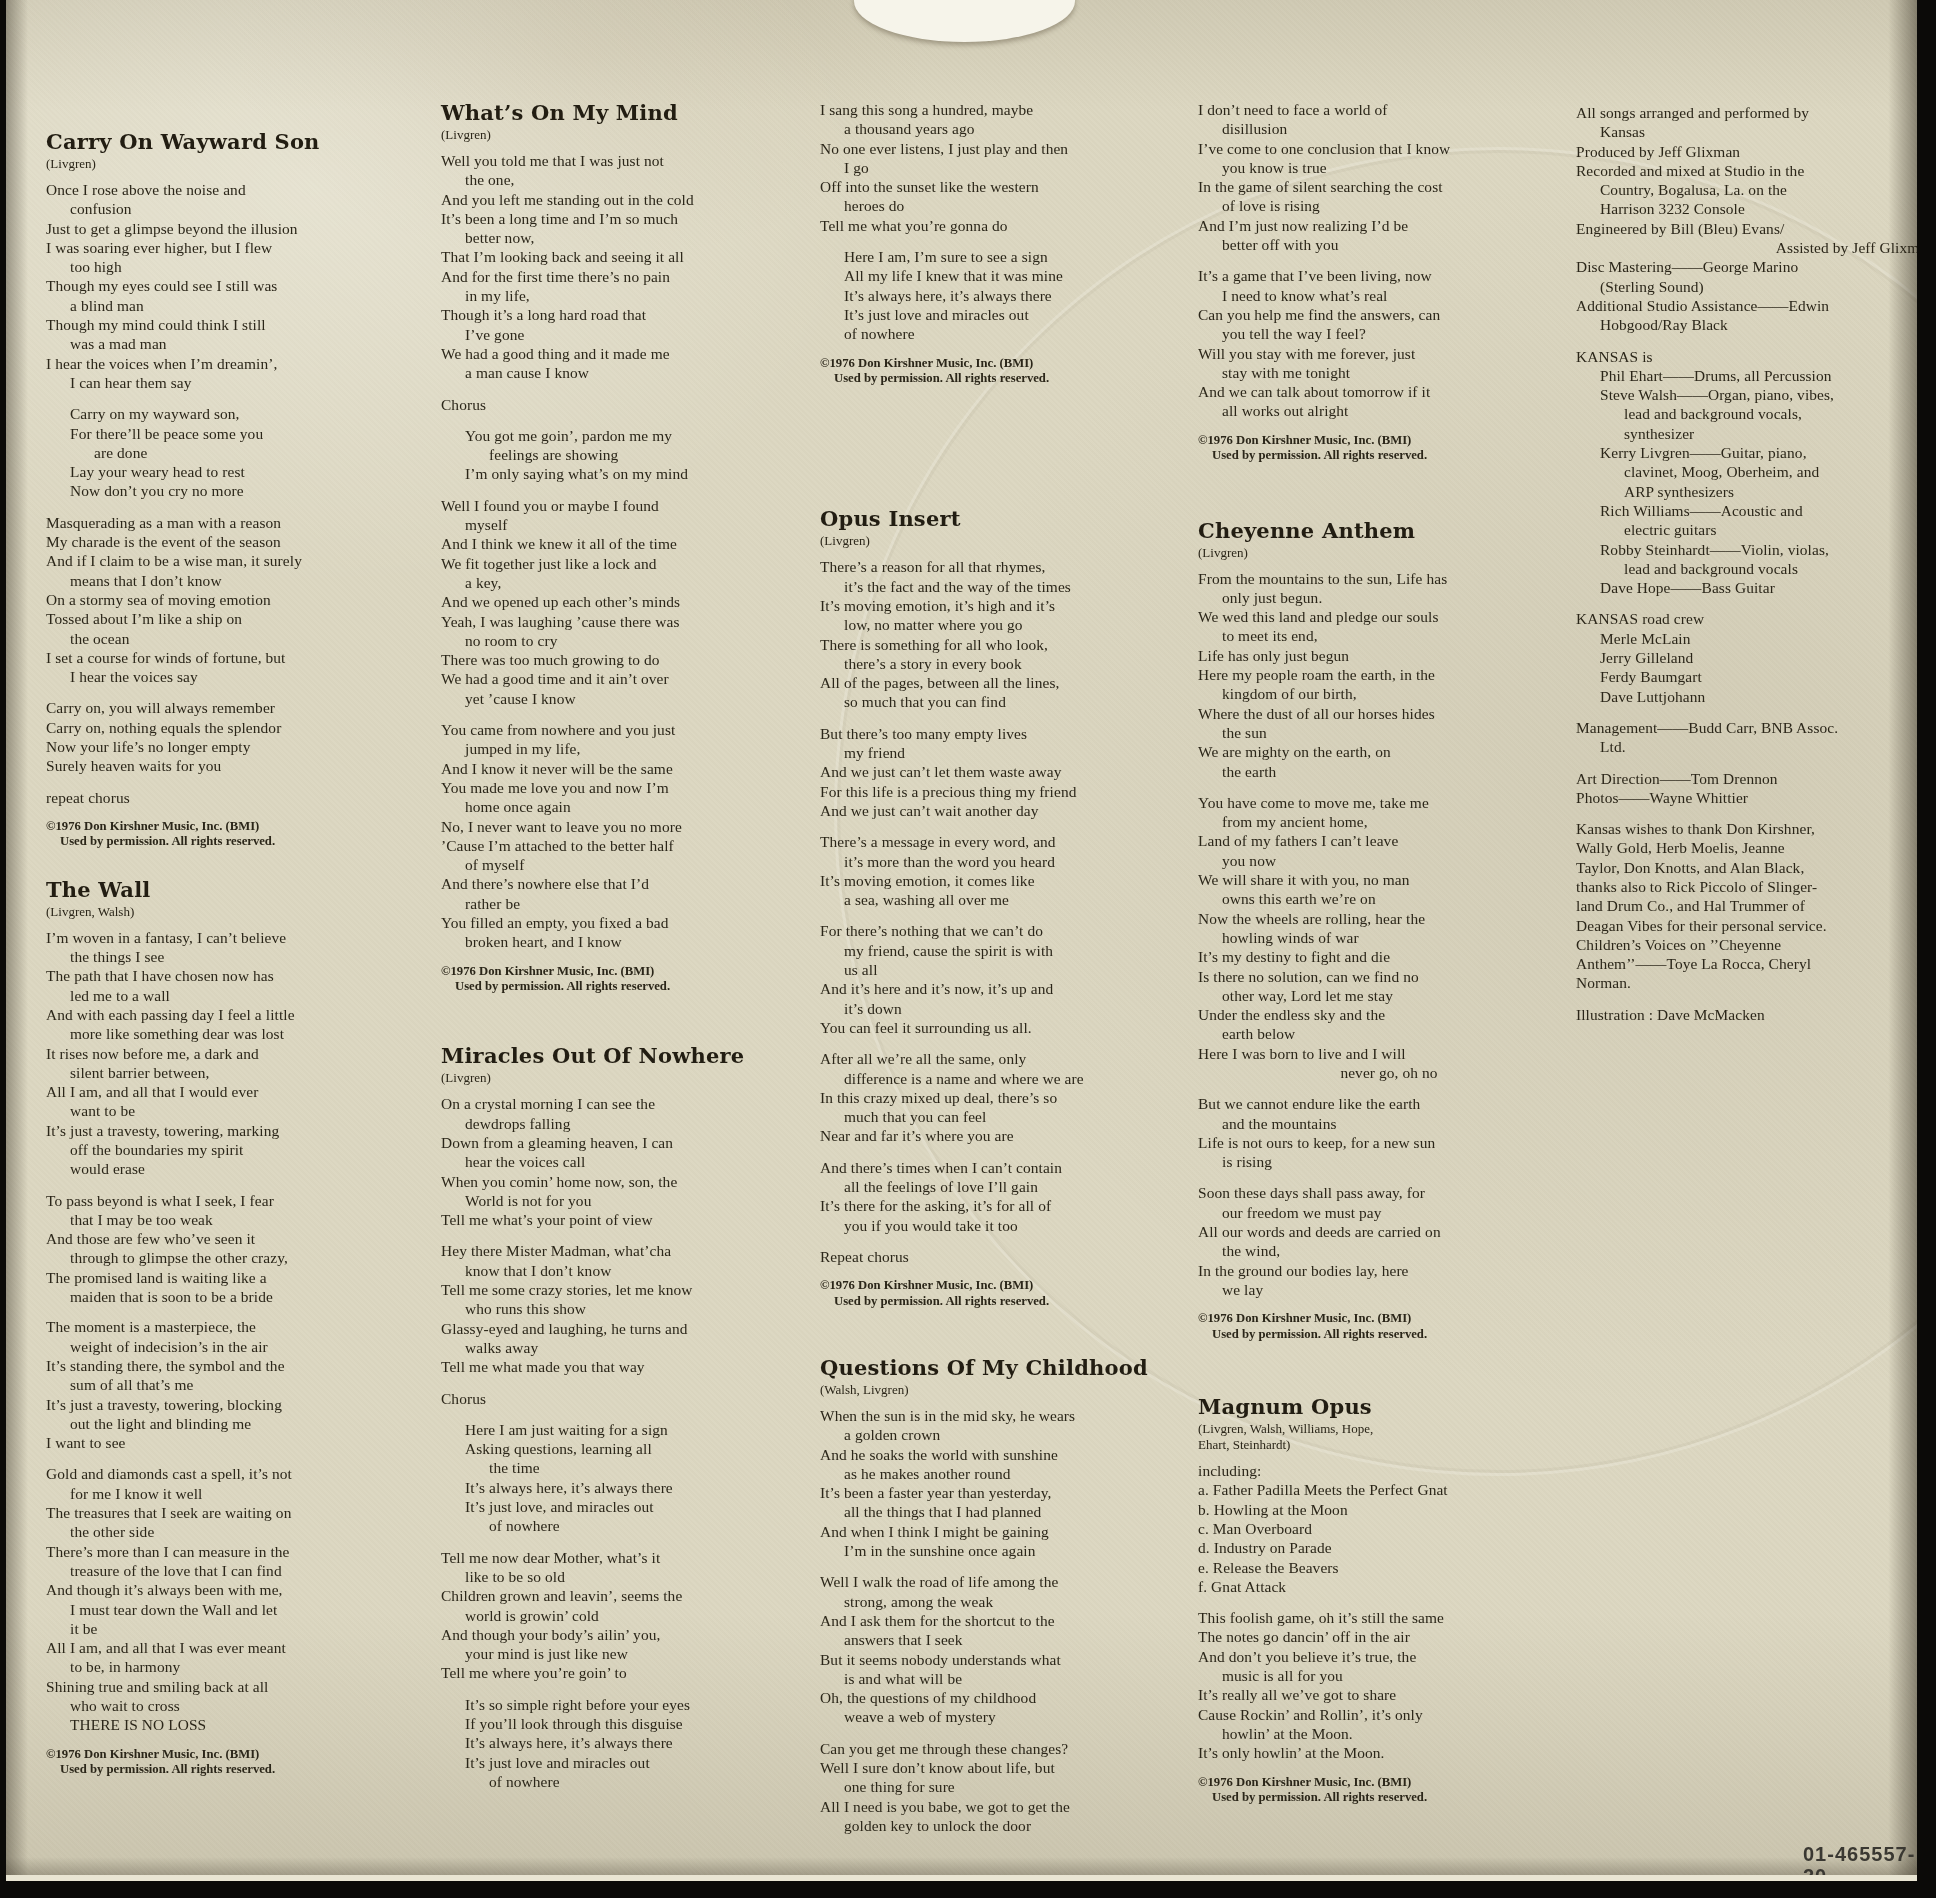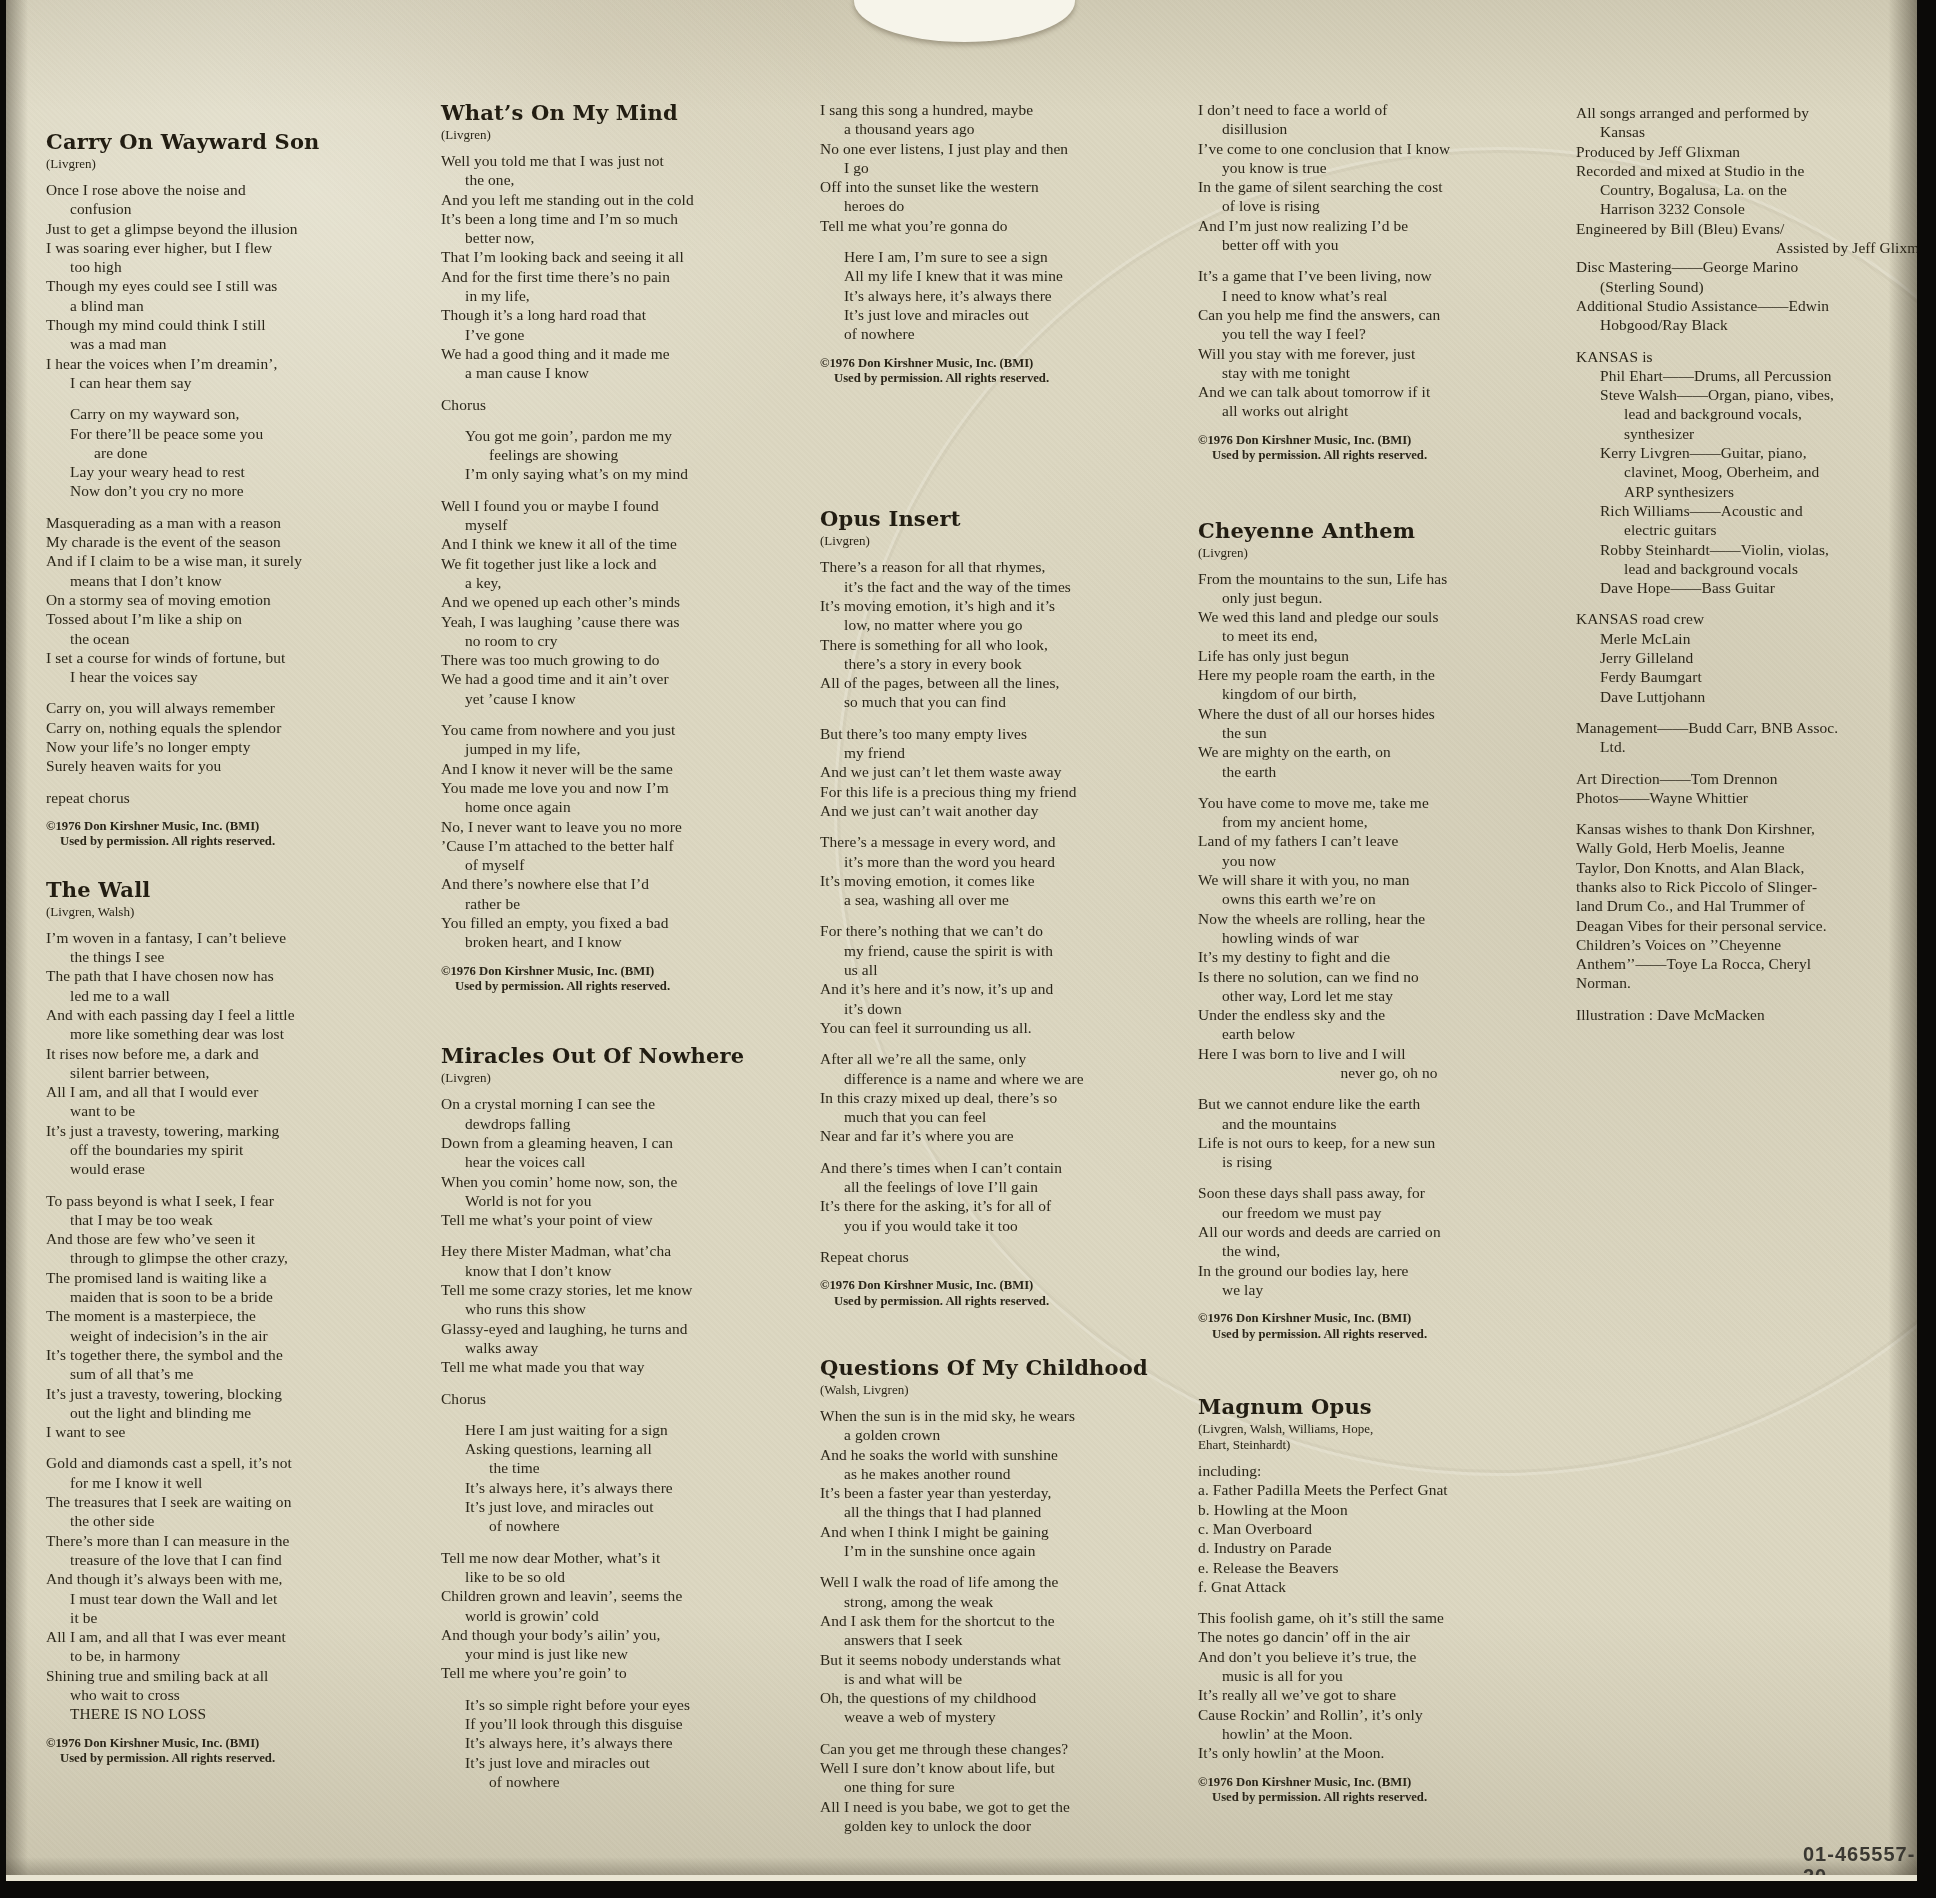--- a/index.html
+++ b/index.html
@@ -127,23 +127,23 @@
             <div class="line" style="padding-left: 24px;">off the boundaries my spirit</div>
             <div class="line" style="padding-left: 24px;">would erase</div>
           </div>
           <div class="stanza">
             <div class="line" style="padding-left: 0px;">To pass beyond is what I seek, I fear</div>
             <div class="line" style="padding-left: 24px;">that I may be too weak</div>
             <div class="line" style="padding-left: 0px;">And those are few who’ve seen it</div>
             <div class="line" style="padding-left: 24px;">through to glimpse the other crazy,</div>
             <div class="line" style="padding-left: 0px;">The promised land is waiting like a</div>
             <div class="line" style="padding-left: 24px;">maiden that is soon to be a bride</div>
-            <div class="line" style="padding-left: 0px;">The moment is a masterpiece, the</div>
+            <div class="line" style="padding-left: 0px; margin-top: 11px;">The moment is a masterpiece, the</div>
             <div class="line" style="padding-left: 24px;">weight of indecision’s in the air</div>
-            <div class="line" style="padding-left: 0px;">It’s together there, the symbol and the</div>
+            <div class="line" style="padding-left: 0px;">It’s standing there, the symbol and the</div>
             <div class="line" style="padding-left: 24px;">sum of all that’s me</div>
             <div class="line" style="padding-left: 0px;">It’s just a travesty, towering, blocking</div>
             <div class="line" style="padding-left: 24px;">out the light and blinding me</div>
             <div class="line" style="padding-left: 0px;">I want to see</div>
           </div>
           <div class="stanza">
             <div class="line" style="padding-left: 0px;">Gold and diamonds cast a spell, it’s not</div>
             <div class="line" style="padding-left: 24px;">for me I know it well</div>
             <div class="line" style="padding-left: 0px;">The treasures that I seek are waiting on</div>
             <div class="line" style="padding-left: 24px;">the other side</div>

